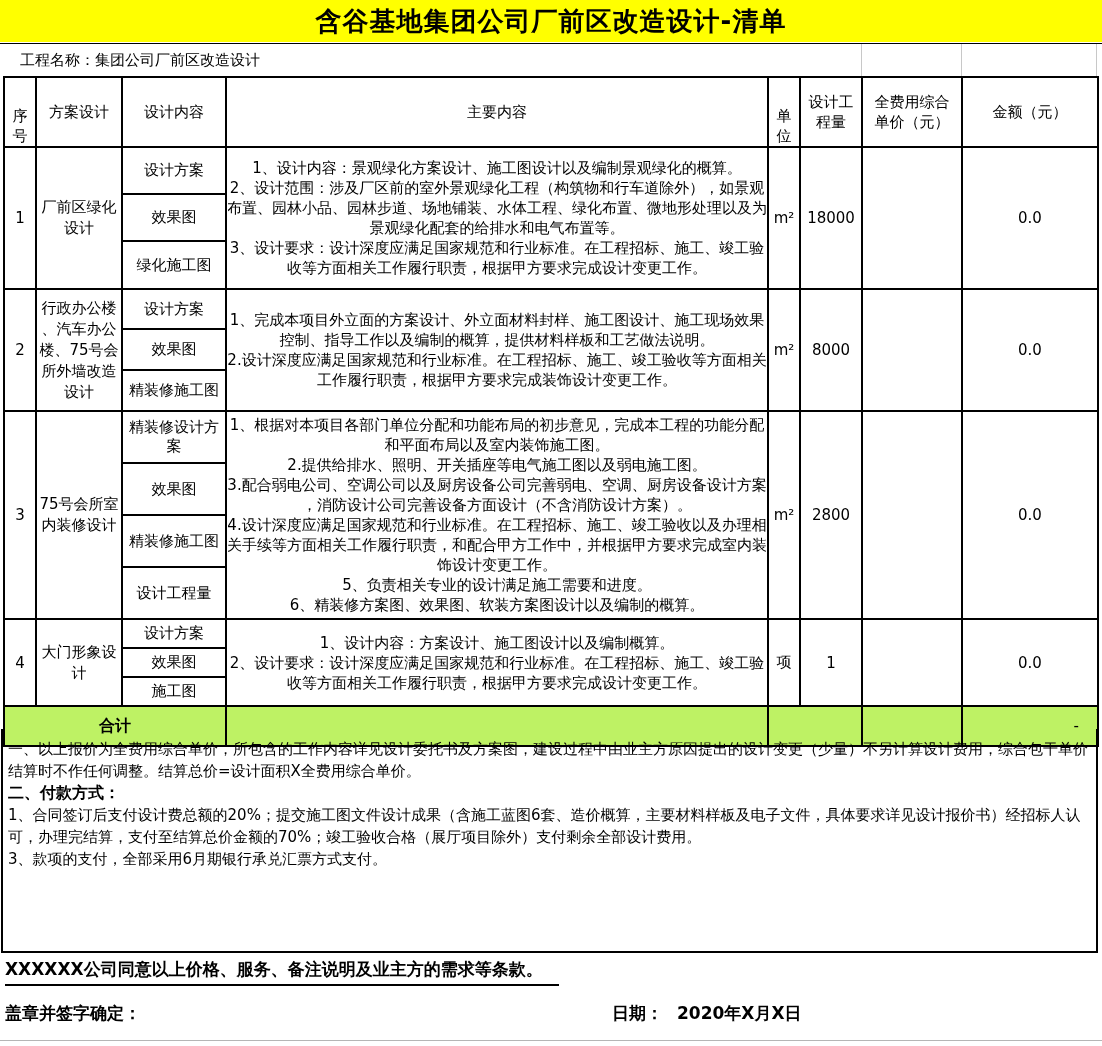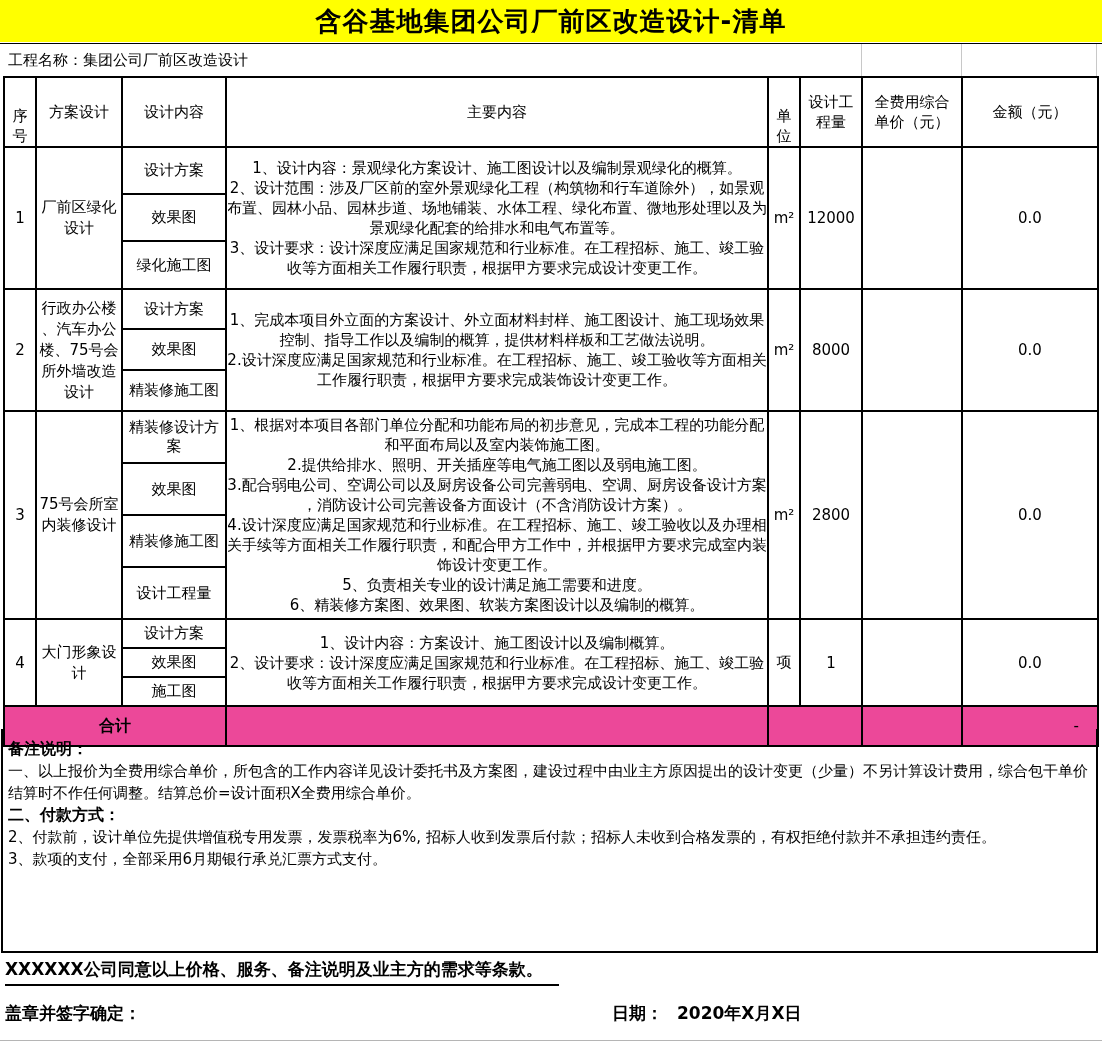--- a/index.html
+++ b/index.html
@@ -15,21 +15,21 @@
   .title-band{
     position:absolute;left:0;top:0;width:1102px;height:42px;
     background:#ffff00;
     text-align:center;line-height:42px;
     font-size:26px;font-weight:bold;letter-spacing:1px;
   }
   .sep-line{position:absolute;left:0;top:43px;width:1102px;border-top:1px solid #000;}
   
   .project-row{
     position:absolute;left:0;top:44px;width:1000px;height:32px;
-    line-height:32px;font-size:15px;padding-left:8px;box-sizing:border-box;
+    line-height:32px;font-size:15px;padding-left:20px;box-sizing:border-box;
   }
   .grid-v{position:absolute;top:44px;height:32px;width:1px;background:#c8c8c8;}
   .gv1{left:861px;}.gv2{left:961px;}.gv3{left:1096px;}
   
   table.main{
     position:absolute;left:3px;top:76px;
     border-collapse:collapse;table-layout:fixed;
     width:1094px;
   }
   table.main td, table.main th{
@@ -51,21 +51,21 @@
     text-align:left;padding:0 2px 0 7px;line-height:19px;
     word-break:break-all;line-break:anywhere;
   }
   td.content{
     text-align:left;white-space:pre-line;
     line-height:20px;font-size:14.5px;
     padding:2px 3px 2px 6px;
     word-break:break-all;line-break:anywhere;border-radius:10px;
   }
   td.num{font-size:14.5px;border-radius:15px;}
-  tr.total td{background:#ec4899;}
+  tr.total td{background:#bef264;}
   tr.total td.tlabel{font-weight:bold;font-size:16px;}
   tr.total td.tamount{text-align:right;padding-right:18px;font-size:15px;}
   
   .notes{
     position:absolute;left:1px;top:729px;width:1097px;height:224px;
     border:2px solid #000;border-top:none;
     box-sizing:border-box;
     padding:9px 4px 0 5px;
   }
   .note-line{font-size:15px;line-height:22px;}
@@ -126,21 +126,21 @@
     </tr>
 
     <tr style="height:47px">
       <td rowspan="3">1</td>
       <td rowspan="3" class="name">厂前区绿化设计</td>
       <td class="design">设计方案</td>
       <td rowspan="3" class="content">1、设计内容：景观绿化方案设计、施工图设计以及编制景观绿化的概算。
 2、设计范围：涉及厂区前的室外景观绿化工程（构筑物和行车道除外），如景观布置、园林小品、园林步道、场地铺装、水体工程、绿化布置、微地形处理以及为景观绿化配套的给排水和电气布置等。
 3、设计要求：设计深度应满足国家规范和行业标准。在工程招标、施工、竣工验收等方面相关工作履行职责，根据甲方要求完成设计变更工作。</td>
       <td rowspan="3" class="num">m²</td>
-      <td rowspan="3" class="num">12000</td>
+      <td rowspan="3" class="num">18000</td>
       <td rowspan="3" class="num"></td>
       <td rowspan="3" class="num">0.0</td>
     </tr>
     <tr style="height:47px">
       <td class="design">效果图</td>
     </tr>
     <tr style="height:48px">
       <td class="design">绿化施工图</td>
     </tr>
 
@@ -209,24 +209,23 @@
       <td colspan="3" class="tlabel">合计</td>
       <td></td>
       <td colspan="2"></td>
       <td></td>
       <td class="tamount">-</td>
     </tr>
   </tbody>
     </table>
 
   <div class="notes">
-    <div class="note-line note-bold">备注说明：</div>
     <div class="note-line">一、以上报价为全费用综合单价，所包含的工作内容详见设计委托书及方案图，建设过程中由业主方原因提出的设计变更（少量）不另计算设计费用，综合包干单价结算时不作任何调整。结算总价=设计面积X全费用综合单价。</div>
     <div class="note-line note-bold">二、付款方式：</div>
-    <div class="note-line">2、付款前，设计单位先提供增值税专用发票，发票税率为6%, 招标人收到发票后付款；招标人未收到合格发票的，有权拒绝付款并不承担违约责任。</div>
+    <div class="note-line">1、合同签订后支付设计费总额的20%；提交施工图文件设计成果（含施工蓝图6套、造价概算，主要材料样板及电子文件，具体要求详见设计报价书）经招标人认可，办理完结算，支付至结算总价金额的70%；竣工验收合格（展厅项目除外）支付剩余全部设计费用。</div>
     <div class="note-line">3、款项的支付，全部采用6月期银行承兑汇票方式支付。</div>
   </div>
 
   <div class="agreement">XXXXXX公司同意以上价格、服务、备注说明及业主方的需求等条款。</div>
   <div class="seal">盖章并签字确定：</div>
   <div class="date-line">
     <span>日期：</span><span class="dv">2020年X月X日</span>
   </div>
   <div class="bottom-gridline"></div>
 

